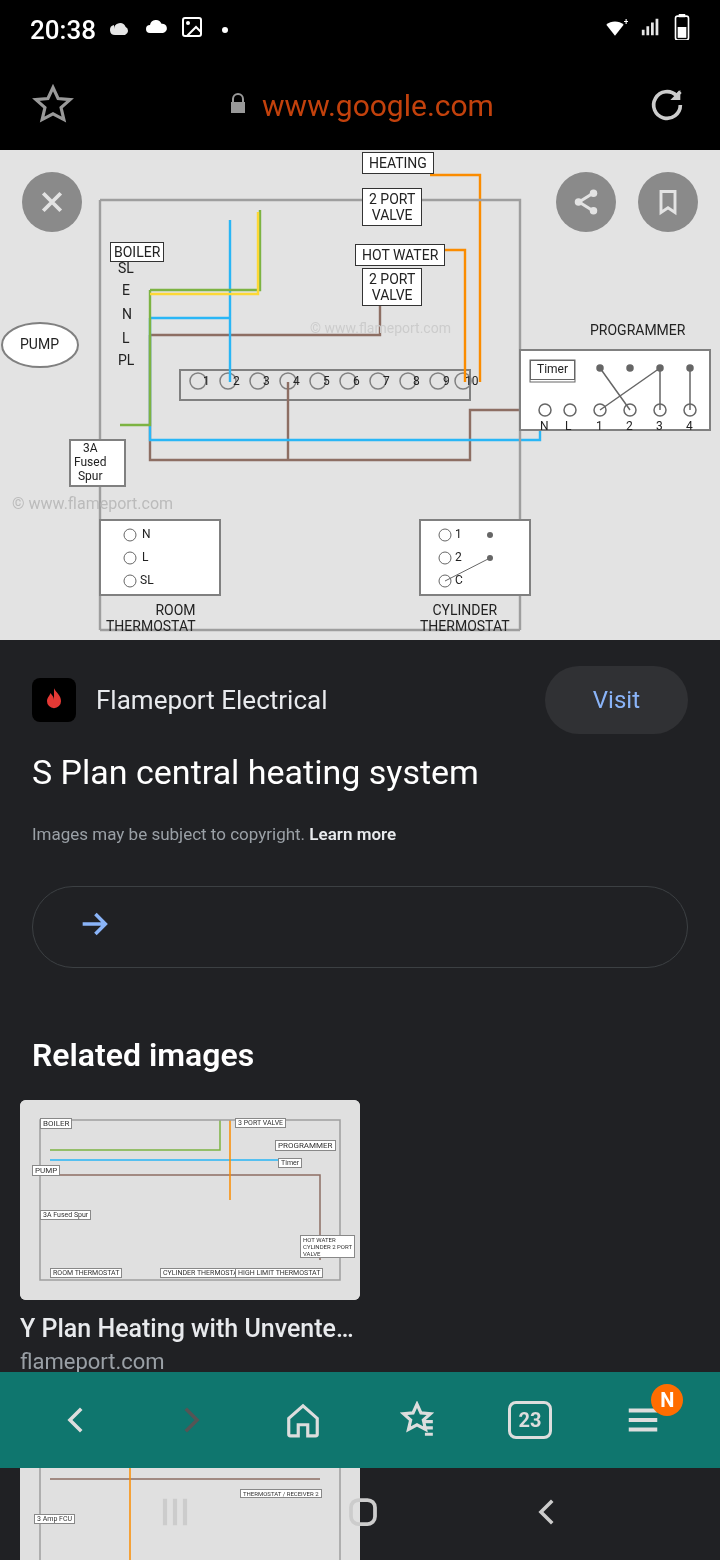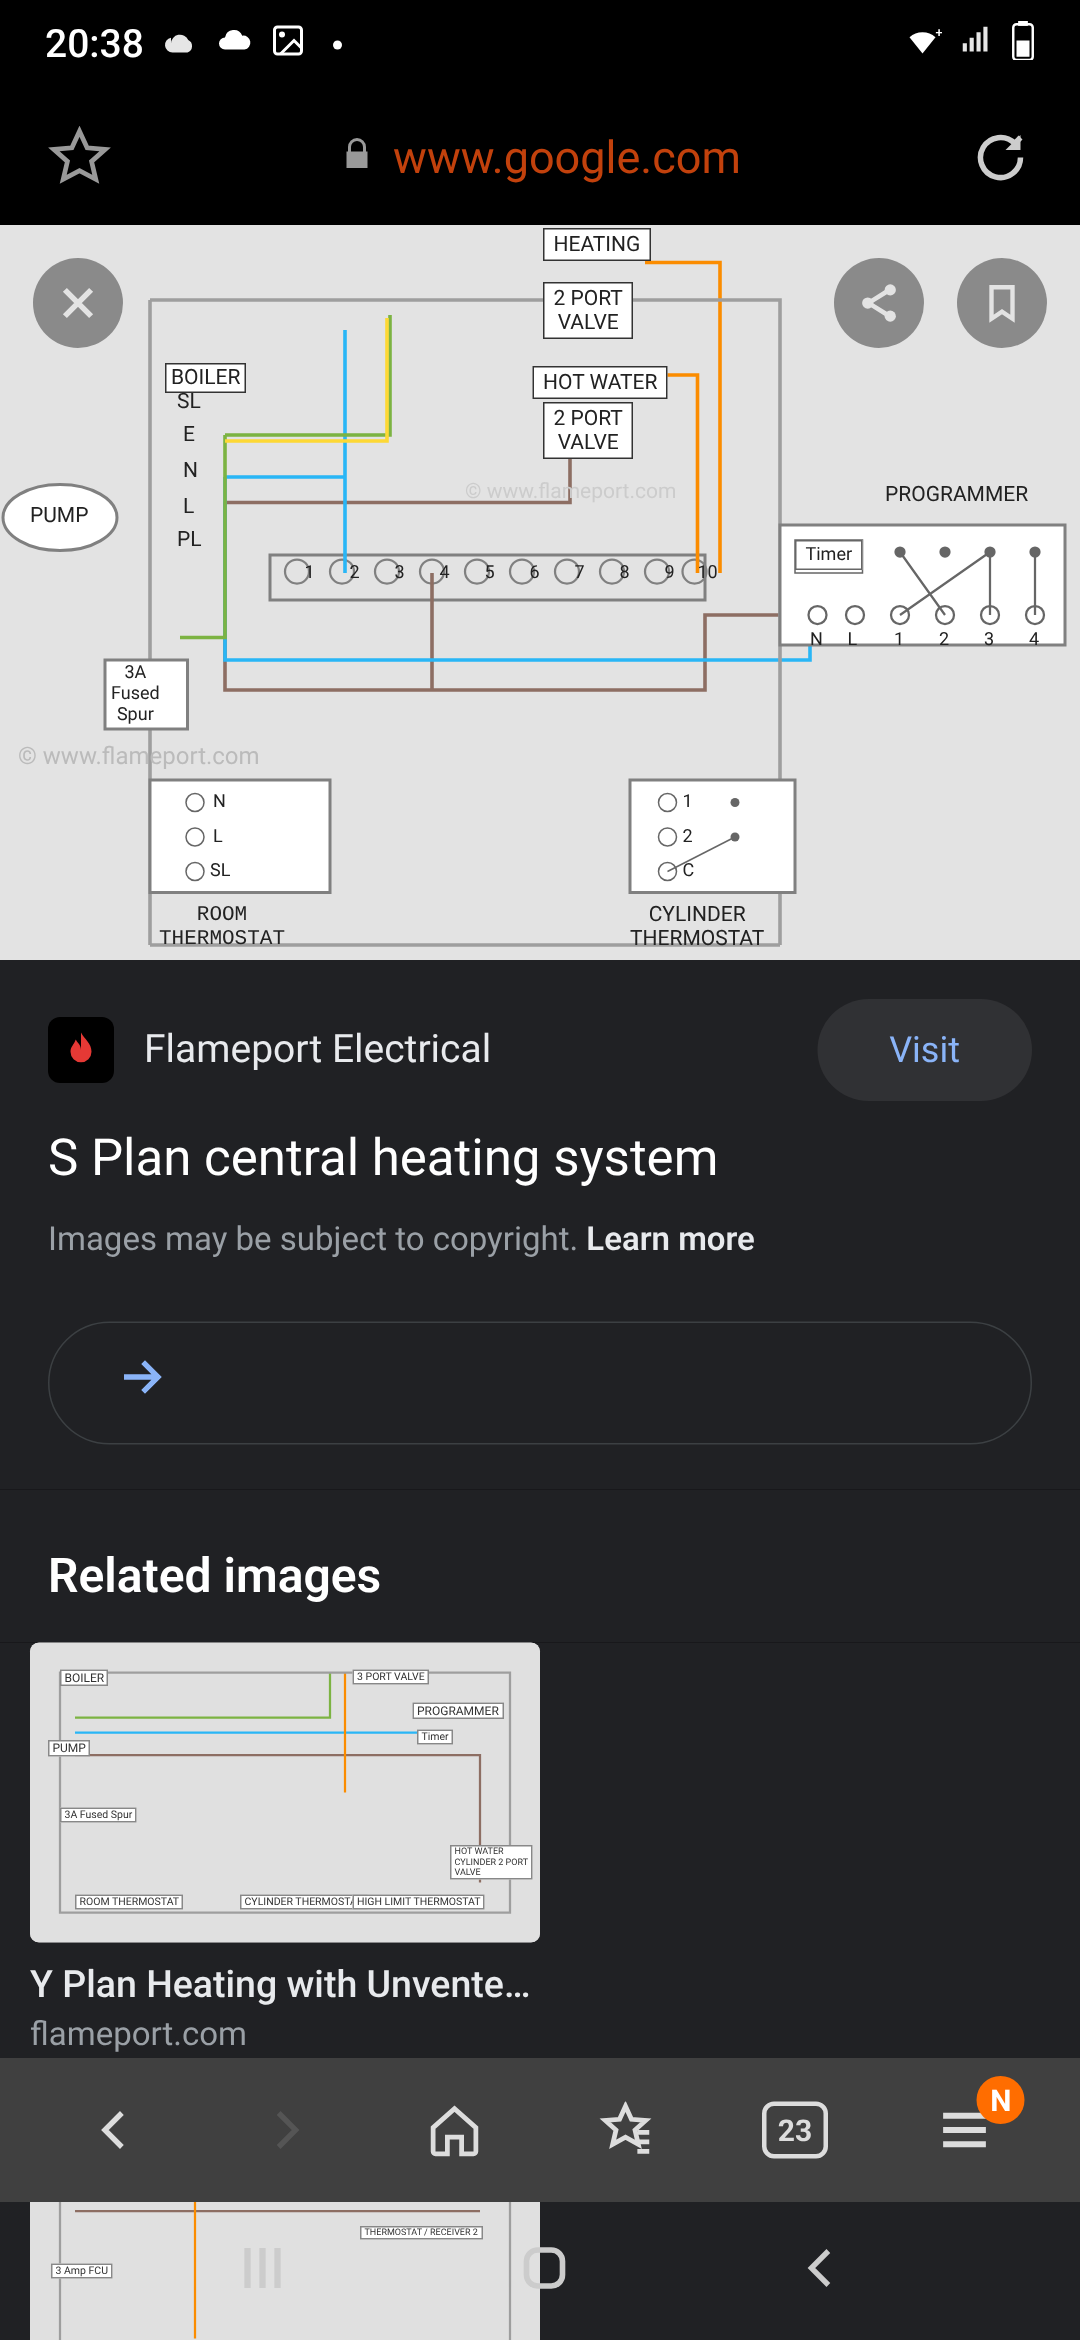--- a/index.html
+++ b/index.html
@@ -91,21 +91,21 @@
   .src-name { font-size: 26px; color: #e8eaed; }
   .visit-btn {
     margin-left: auto;
     background: #303134;
     color: #8ab4f8;
     font-size: 24px;
     padding: 20px 48px;
     border-radius: 40px;
   }
   .img-title { font-size: 34px; color: #fff; margin-top: 18px; font-weight: 400; }
-  .copyright-row { font-size: 22px; color: #9aa0a6; margin-top: 22px; }
+  .copyright-row { font-size: 17px; color: #9aa0a6; margin-top: 32px; }
   .copyright-row strong { color: #e8eaed; font-weight: 600; }
   .show-all {
     margin: 42px 0 0;
     border: 1px solid #3c4043;
     border-radius: 50px;
     height: 82px;
     display: flex;
     align-items: center;
     padding: 0 44px;
     gap: 60px;
@@ -131,21 +131,21 @@
     overflow: hidden;
   }
   .rel-title { font-size: 25px; color: #e8eaed; margin-top: 14px; font-weight: 500; white-space: nowrap; overflow: hidden; text-overflow: ellipsis; }
   .rel-domain { font-size: 22px; color: #9aa0a6; margin-top: 6px; }
   
   .browser-nav {
     position: absolute;
     bottom: 92px;
     left: 0; right: 0;
     height: 96px;
-    background: #404040;
+    background: #0f766e;
     display: flex;
     align-items: center;
     justify-content: space-around;
     padding: 0 20px;
   }
   .nav-ico { width: 48px; height: 48px; display:flex; align-items:center; justify-content:center; position:relative; }
   .tab-count-box {
     border: 3px solid #ddd;
     border-radius: 8px;
     width: 44px; height: 38px;
@@ -327,21 +327,21 @@
   <div class="dlabel" style="left:530px; top:210px; border:1px solid #666; font-size:12px;">Timer</div>
   <div class="dlabel noborder" style="left:540px; top:270px; font-size:12px;">N</div>
   <div class="dlabel noborder" style="left:565px; top:270px; font-size:12px;">L</div>
   <div class="dlabel noborder" style="left:596px; top:270px; font-size:12px;">1</div>
   <div class="dlabel noborder" style="left:626px; top:270px; font-size:12px;">2</div>
   <div class="dlabel noborder" style="left:656px; top:270px; font-size:12px;">3</div>
   <div class="dlabel noborder" style="left:686px; top:270px; font-size:12px;">4</div>
   <div class="dlabel noborder" style="left:74px; top:292px; font-size:12px; white-space:pre;">3A
 Fused
 Spur</div>
-  <div class="dlabel noborder" style="left:106px; top:452px; white-space:pre; text-align:center;font-family:Liberation Mono, monospace;">ROOM
+  <div class="dlabel noborder" style="left:106px; top:452px; white-space:pre; text-align:right;">ROOM
 THERMOSTAT</div>
   <div class="dlabel noborder" style="left:142px; top:378px; font-size:12px;">N</div>
   <div class="dlabel noborder" style="left:142px; top:401px; font-size:12px;">L</div>
   <div class="dlabel noborder" style="left:140px; top:424px; font-size:12px;">SL</div>
   <div class="dlabel noborder" style="left:420px; top:452px; white-space:pre;">CYLINDER
 THERMOSTAT</div>
   <div class="dlabel noborder" style="left:455px; top:378px; font-size:12px;">1</div>
   <div class="dlabel noborder" style="left:455px; top:401px; font-size:12px;">2</div>
   <div class="dlabel noborder" style="left:455px; top:424px; font-size:12px;">C</div>
   

